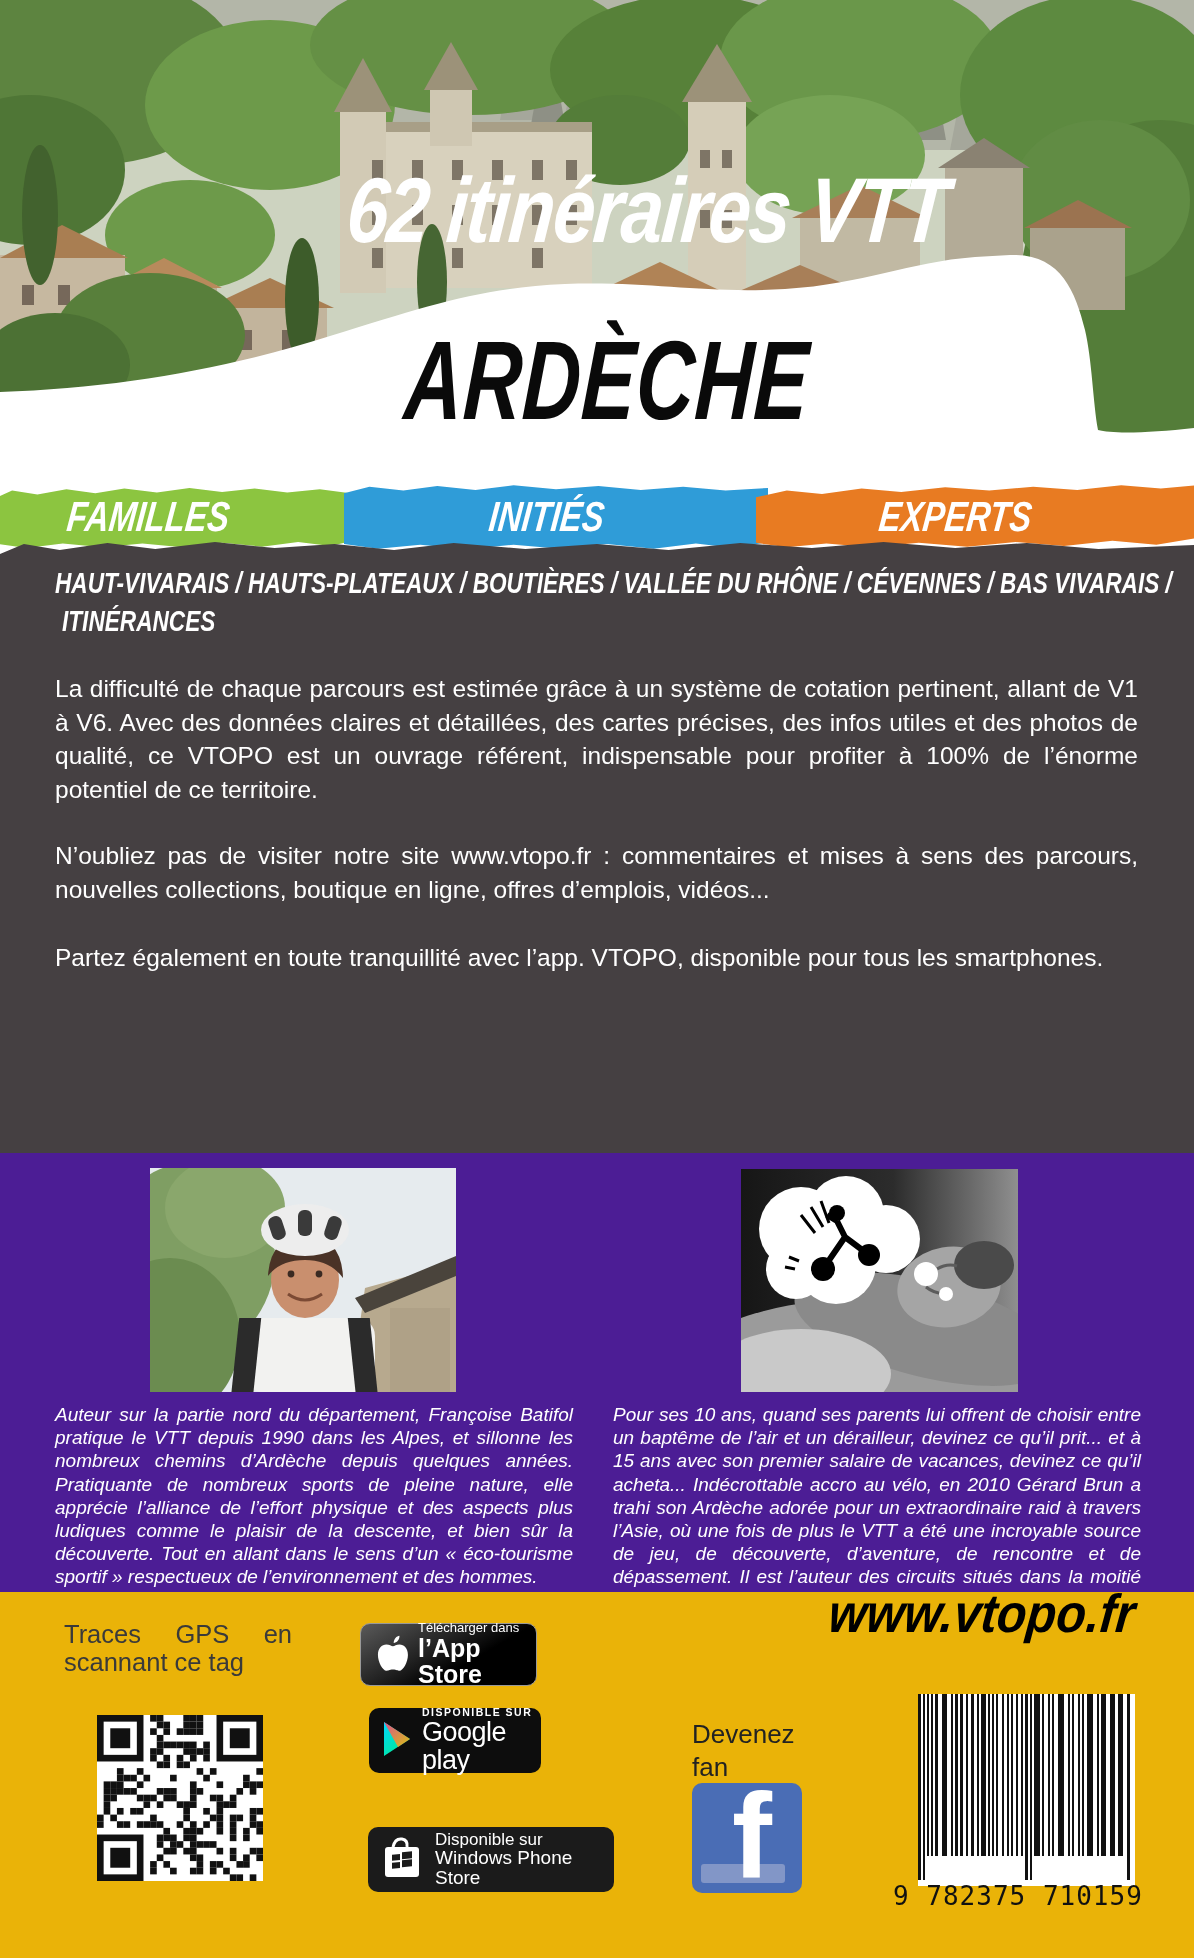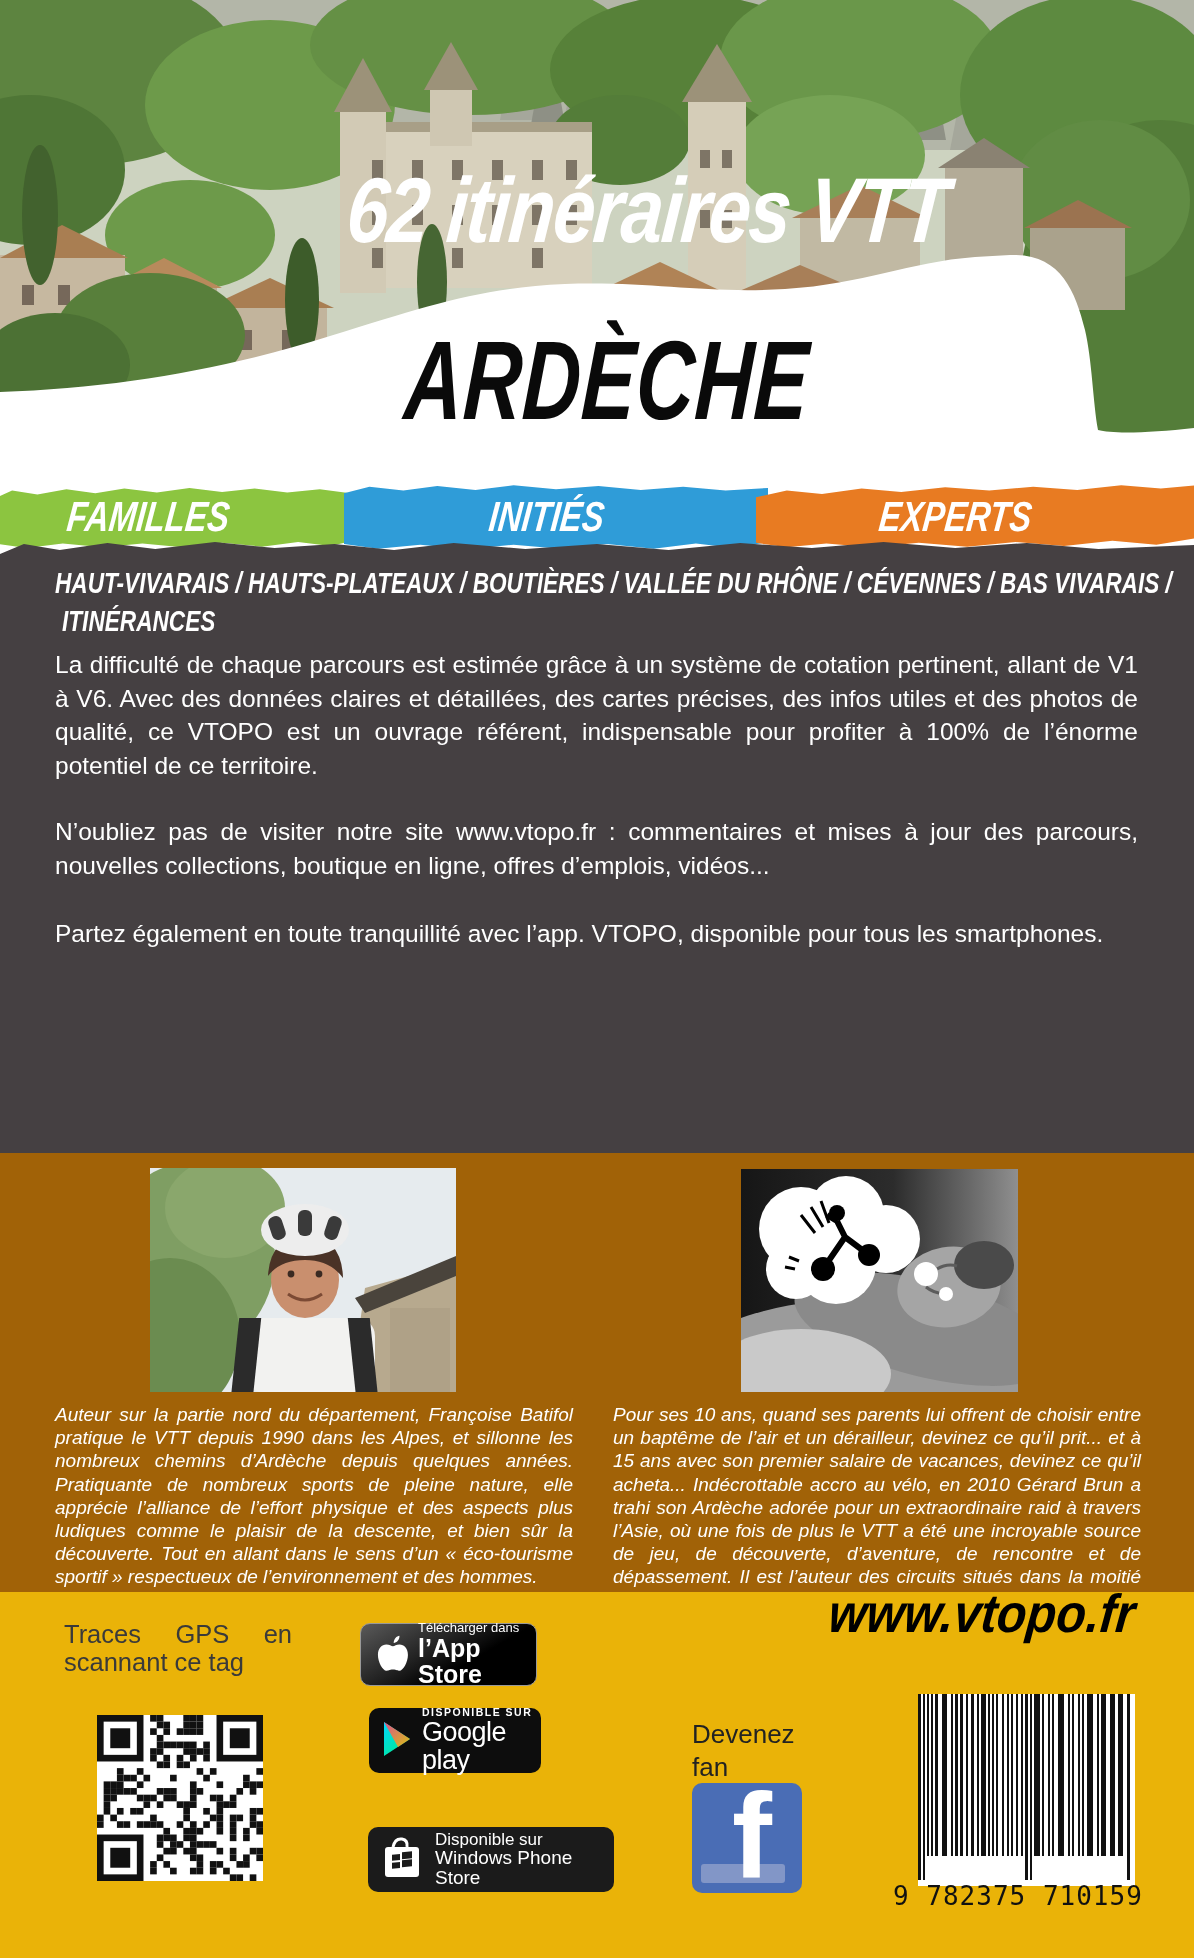--- a/index.html
+++ b/index.html
@@ -27,21 +27,21 @@
     white-space:nowrap;transform:scaleX(.78) skewX(-8deg);transform-origin:left top;}
 
   
   .dark{left:0;top:538px;width:1194px;height:615px;background:#454042;
     clip-path:polygon(0 16px,2% 6px,5% 12px,9% 5px,13% 11px,18% 4px,23% 10px,28% 6px,33% 12px,38% 5px,44% 11px,50% 6px,56% 12px,62% 5px,68% 10px,74% 4px,80% 10px,86% 5px,92% 11px,100% 7px,100% 100%,0 100%);}
   .dark-inner{padding:26px 56px 0 55px;}
   .regions{color:#fff;font-weight:900;font-style:italic;font-size:29px;line-height:38px;}
   .regions .rline{display:block;transform:scaleX(.78);transform-origin:left top;white-space:nowrap;}
   .regions .rline2{padding-left:9px;}
   .para{color:#fff;font-size:24.5px;line-height:33.5px;text-align:justify;margin:0;}
-  .p1{margin-top:28px;} .p2{margin-top:8px;} .p3{margin-top:33px;} .p4{margin-top:35px;}
+  .p1{margin-top:28px;} .p2{margin-top:32px;} .p3{margin-top:33px;} .p4{margin-top:35px;}
 
   
   .gray{left:0;top:1153px;width:1194px;height:439px;background:#8a8587;border-bottom:3px solid #77757a;}
   .aphoto{position:absolute;overflow:hidden;}
   .photo-left{left:150px;top:15px;width:306px;height:224px;}
   .photo-right{left:741px;top:16px;width:277px;height:223px;}
   .bio{position:absolute;top:250px;color:#fff;font-style:italic;font-size:19px;line-height:23.2px;text-align:justify;}
   .bio-left{left:55px;width:518px;}
   .bio-right{left:613px;width:528px;}
 
@@ -193,26 +193,26 @@
     <span class="stripe-label" style="left:882px">EXPERTS</span>
   </div>
 
   <div class="abs dark" style="background: rgb(69, 64, 66);">
     <div class="dark-inner">
       <div class="regions">
         <span class="rline">HAUT-VIVARAIS / HAUTS-PLATEAUX / BOUTIÈRES / VALLÉE DU RHÔNE / CÉVENNES / BAS VIVARAIS /</span>
         <span class="rline rline2">ITINÉRANCES</span>
       </div>
       <p class="para p2">La difficulté de chaque parcours est estimée grâce à un système de cotation pertinent, allant de V1 à V6. Avec des données claires et détaillées, des cartes précises, des infos utiles et des photos de qualité, ce VTOPO est un ouvrage référent, indispensable pour profiter à 100% de l’énorme potentiel de ce territoire.</p>
-      <p class="para p3">N’oubliez pas de visiter notre site www.vtopo.fr : commentaires et mises à jour des parcours, nouvelles collections, boutique en ligne, offres d’emplois, vidéos...</p>
+      <p class="para p3">N’oubliez pas de visiter notre site www.vtopo.fr : commentaires et mises à sens des parcours, nouvelles collections, boutique en ligne, offres d’emplois, vidéos...</p>
       <p class="para p4">Partez également en toute tranquillité avec l’app. VTOPO, disponible pour tous les smartphones.</p>
     </div>
   </div>
 
-  <div class="abs gray" style="background: #a16207;">
+  <div class="abs gray" style="background: #4c1d95;">
 
     <div class="aphoto photo-left">
       <svg width="306" height="224" viewBox="0 0 306 224">
         <rect width="306" height="224" fill="#e6ebee"></rect>
         <ellipse cx="40" cy="90" rx="85" ry="95" fill="#7f9e63"></ellipse>
         <ellipse cx="20" cy="170" rx="70" ry="80" fill="#6b8c50"></ellipse>
         <ellipse cx="75" cy="40" rx="60" ry="50" fill="#8aa76c"></ellipse>
         <polygon points="200,224 215,120 306,95 306,224" fill="#b7a98e"></polygon>
         <polygon points="205,130 306,88 306,108 215,145" fill="#4a443c"></polygon>
         <g fill="#a79a80">

